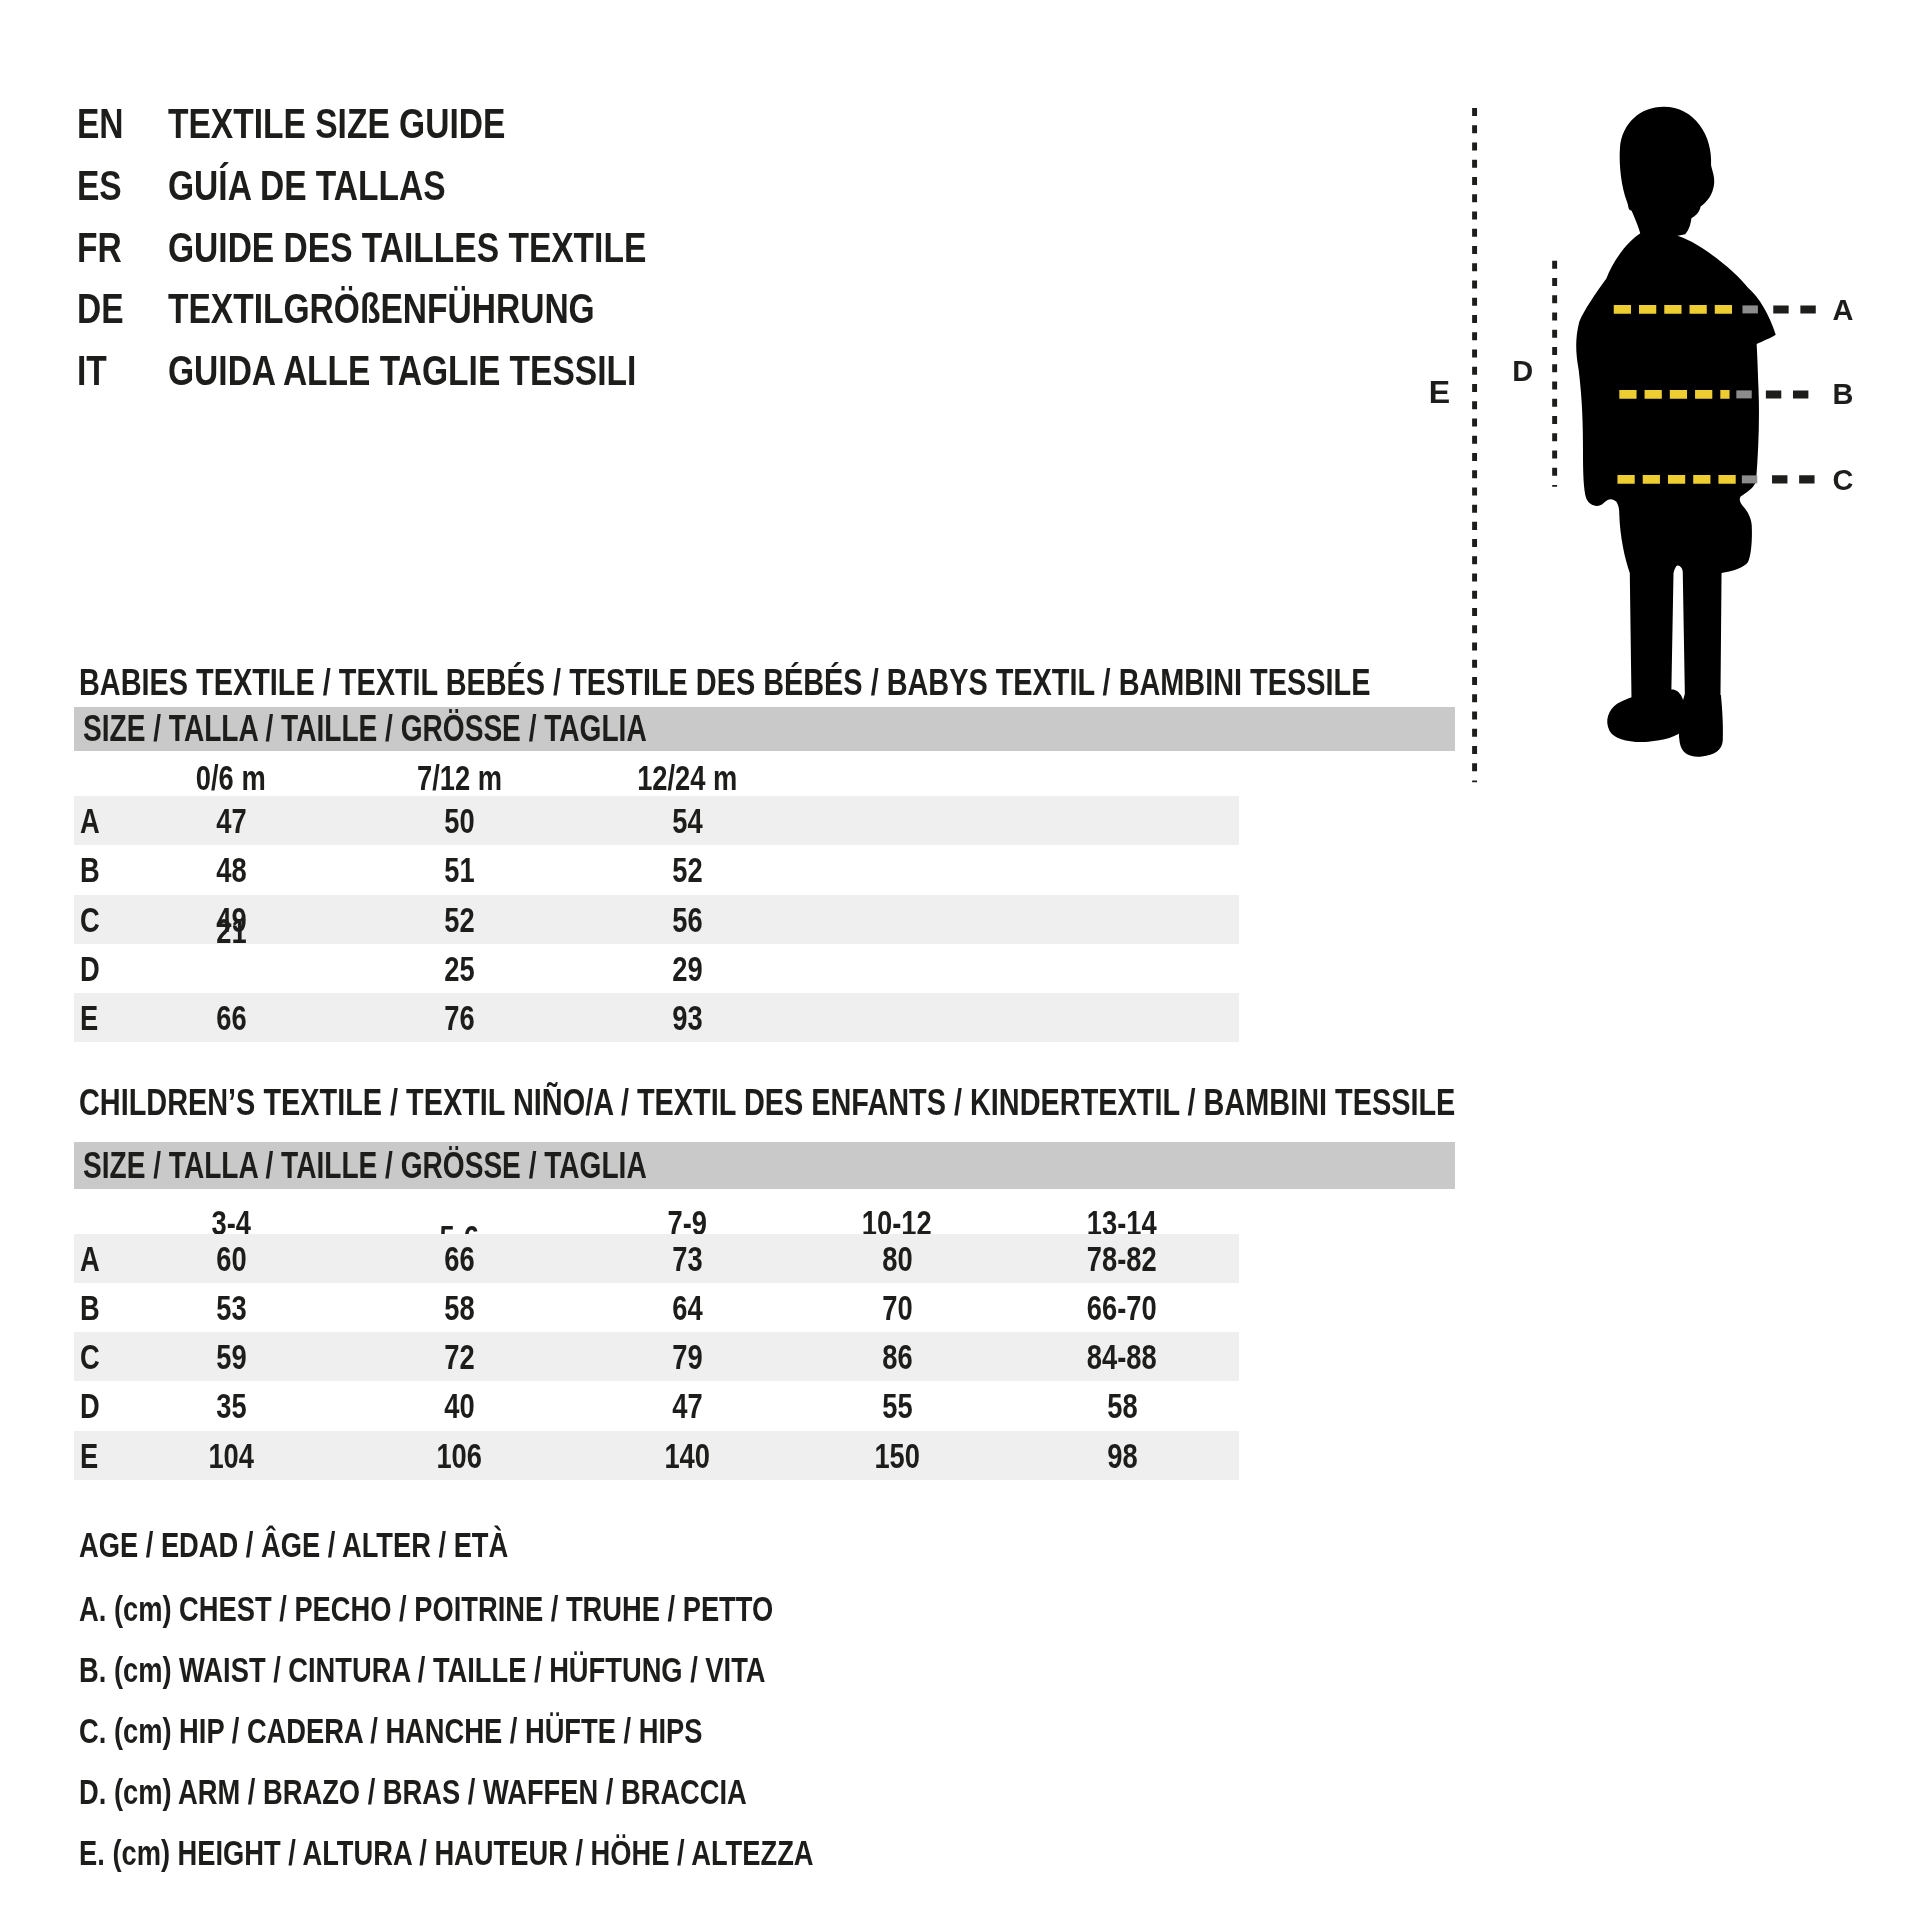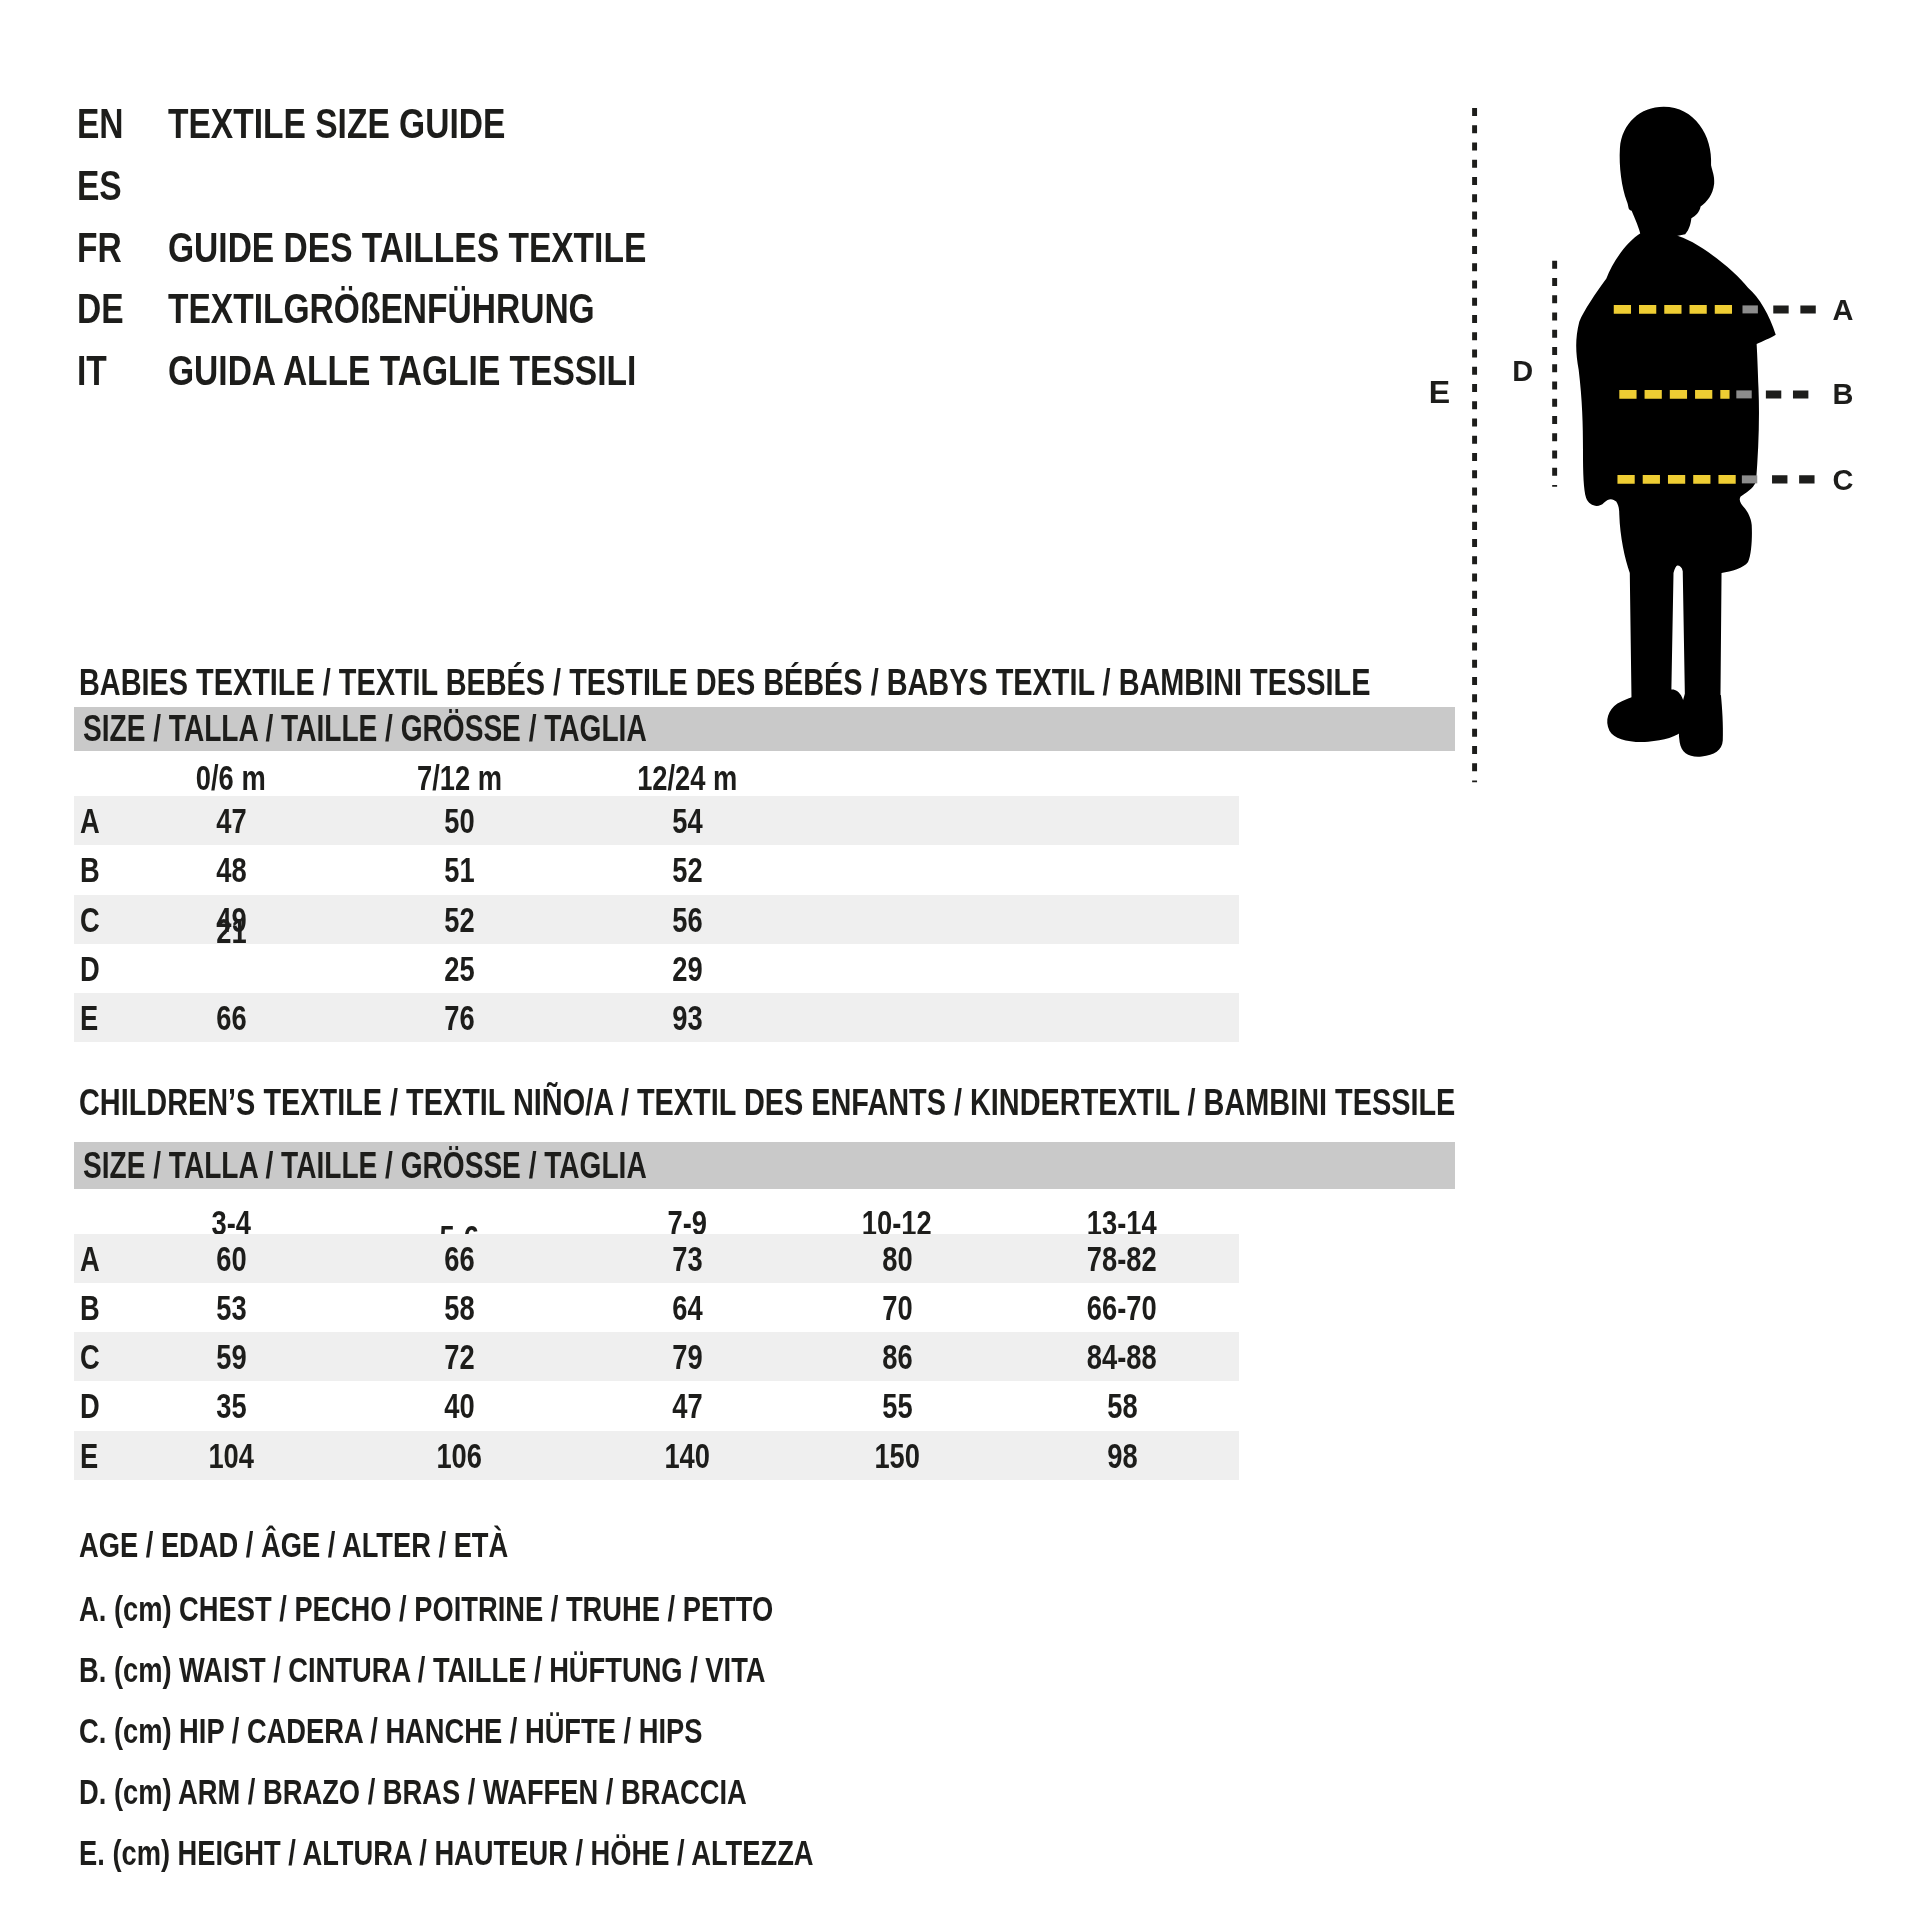--- a/index.html
+++ b/index.html
@@ -28,20 +28,21 @@
 </style>
 </head>
 <body>
 
 <div class="abs lang-row" style="top:92px;">
   <span class="lang-code"><span class="cx">EN</span></span>
   <span class="lang-title"><span class="cx">TEXTILE SIZE GUIDE</span></span>
 </div>
 <div class="abs lang-row" style="top:154px;">
   <span class="lang-code"><span class="cx">ES</span></span>
+  <span class="lang-title"><span class="cx">GUÍA DE TALLAS</span></span>
 </div>
 <div class="abs lang-row" style="top:216px;">
   <span class="lang-code"><span class="cx">FR</span></span>
   <span class="lang-title"><span class="cx">GUIDE DES TAILLES TEXTILE</span></span>
 </div>
 <div class="abs lang-row" style="top:277px;">
   <span class="lang-code"><span class="cx">DE</span></span>
   <span class="lang-title"><span class="cx">TEXTILGRÖßENFÜHRUNG</span></span>
 </div>
 <div class="abs lang-row" style="top:339px;">

